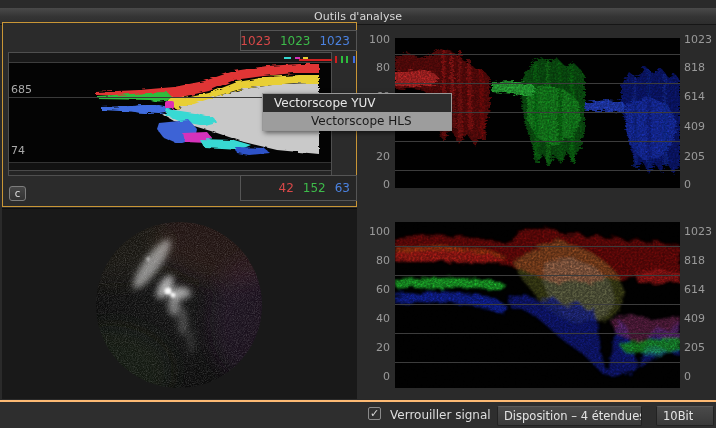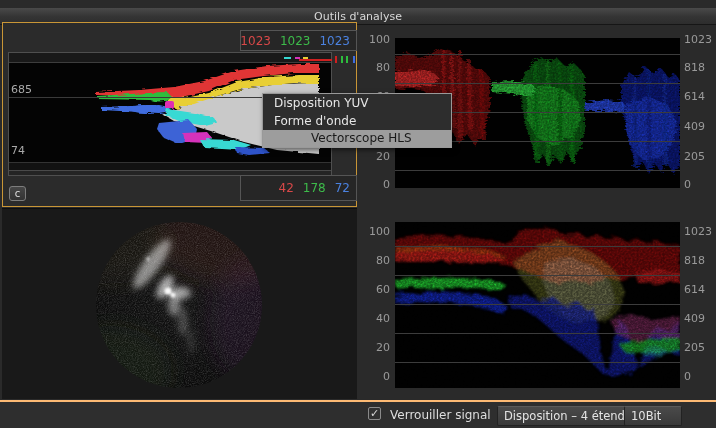--- a/index.html
+++ b/index.html
@@ -80,21 +80,21 @@
   .cb-label{position:absolute;left:390px;top:6px;font-size:12px;color:#dedede;}
   .dropdown{
     position:absolute;top:4px;height:20px;box-sizing:border-box;
     background:linear-gradient(#4a4a4a,#393939);
     border:1px solid #222;border-top-color:#5a5a5a;border-radius:2px;
     display:flex;align-items:center;padding:0 6px;font-size:11.5px;color:#e4e4e4;
     white-space:nowrap;overflow:hidden;
   }
   .dropdown .arrow{margin-left:auto;font-size:8px;color:#b8b8b8;padding-left:6px;}
   .dd-layout{left:497px;width:145px;}
-  .dd-bit{left:624px;width:58px;gap:48px;}
+  .dd-bit{left:656px;width:58px;gap:48px;}
 </style>
 </head>
 <body>
 
 <div class="window">
 
   <div class="titlebar">
     <span>Outils d'analyse</span>
   </div>
 
@@ -148,22 +148,22 @@
     <div class="hist-grid" style="top:74px;"></div>
 
     <div class="maxline" style="left:296px;top:36px;width:33px;height:2px;"></div>
     <span class="tick" style="left:332px;background:#cf2020;"></span>
     <span class="tick" style="left:338px;background:#2dbd3d;"></span>
     <span class="tick" style="left:343px;background:#2dbd3d;"></span>
     <span class="tick" style="left:350px;background:#3f6de0;"></span>
 
     <div class="valbox" style="left:237px;top:152px;width:117px;height:26px;">
       <span class="vr">42</span>
-      <span class="vg">178</span>
-      <span class="vb">72</span>
+      <span class="vg">152</span>
+      <span class="vb">63</span>
     </div>
 
     <div class="cbtn">c</div>
   </div>
 
   <div>
     <span class="axlbl pct" style="left:358px;top:33px;">100</span>
     <span class="axlbl pct" style="left:358px;top:61px;">80</span>
     <span class="axlbl pct" style="left:358px;top:90px;">60</span>
     <span class="axlbl pct" style="left:358px;top:120px;">40</span>
@@ -329,24 +329,21 @@
     <span class="axlbl" style="left:684px;top:225px;">1023</span>
     <span class="axlbl" style="left:684px;top:254px;">818</span>
     <span class="axlbl" style="left:684px;top:283px;">614</span>
     <span class="axlbl" style="left:684px;top:312px;">409</span>
     <span class="axlbl" style="left:684px;top:341px;">205</span>
     <span class="axlbl" style="left:684px;top:370px;">0</span>
   </div>
 
   <div class="ctx-menu">
     <div class="menu-item">
-        <span>Disposition YUV</span>
-      </div>
-    <div class="menu-item">
-        <span>Forme d'onde</span>
+        <span>Vectorscope YUV</span>
       </div>
     <div class="menu-item selected">
         <span>Vectorscope HLS</span>
       </div>
   </div>
 
   <div class="bottombar">
     <div class="checkbox checked"></div>
     <span class="cb-label">Verrouiller signal</span>
     <div class="dropdown dd-layout">

